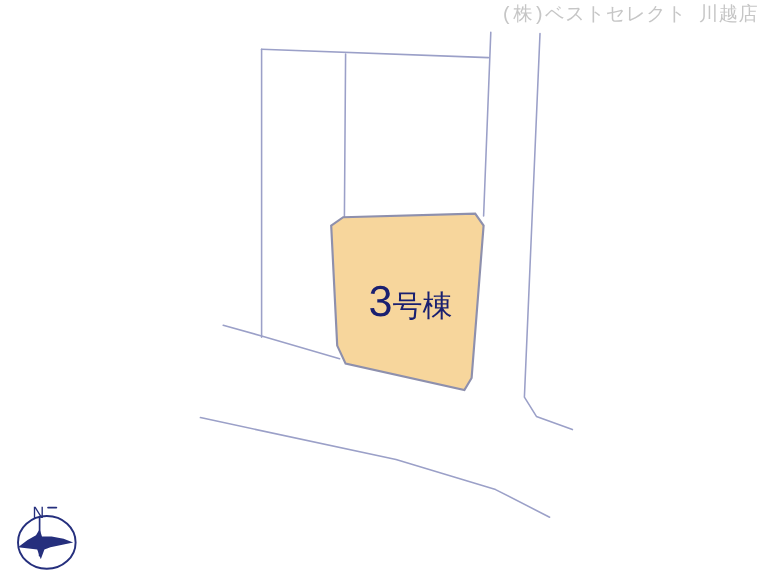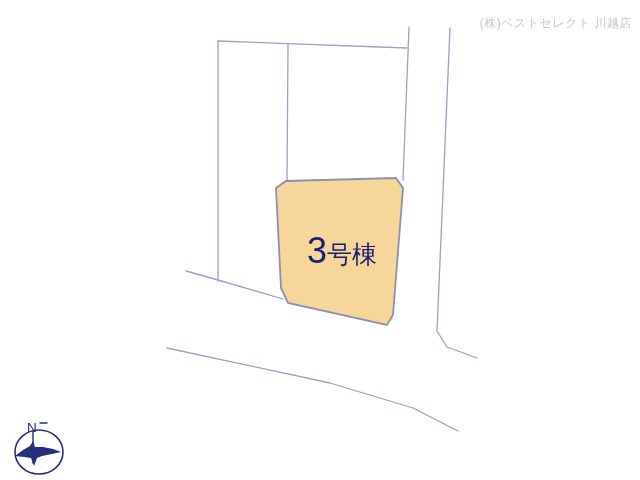--- a/index.html
+++ b/index.html
@@ -4,22 +4,22 @@
 <style>
   html,body{margin:0;padding:0;background:#ffffff;}
   .canvas{
     position:relative;width:640px;height:480px;background:#ffffff;overflow:hidden;
     font-family:"Liberation Sans", sans-serif;
   }
   .plan-svg{position:absolute;left:0;top:0;width:640px;height:480px;}
   .bline{fill:none;stroke:var(--boundary-line);stroke-width:1.3;stroke-linecap:round;stroke-linejoin:round;}
   .lot-shape{fill:var(--lot-fill);stroke:var(--lot-border);stroke-width:1.8;stroke-linejoin:miter;}
   .company{
-    position:absolute;top:17px;right:8px;font-size:12px;line-height:1.1;
-    color:var(--company-text);letter-spacing:0.5px;white-space:nowrap;
+    position:absolute;top:5px;right:8px;font-size:16px;line-height:1.1;
+    color:var(--company-text);letter-spacing:0.5px;white-space:nowrap;font-family:Liberation Mono, monospace;
   }
   .lot-label{
     position:absolute;left:342px;top:253px;transform:translate(-50%,-54%);
     white-space:nowrap;color:var(--lot-text);
   }
   .lot-label .num{font-size:36px;}
   .lot-label .suf{font-size:25px;}
   .compass-stroke{fill:none;stroke:var(--compass);stroke-width:1.6;}
   .compass-thin{fill:none;stroke:var(--compass);stroke-width:1.4;stroke-linecap:round;}
   .compass-fill{fill:var(--compass);stroke:none;}

